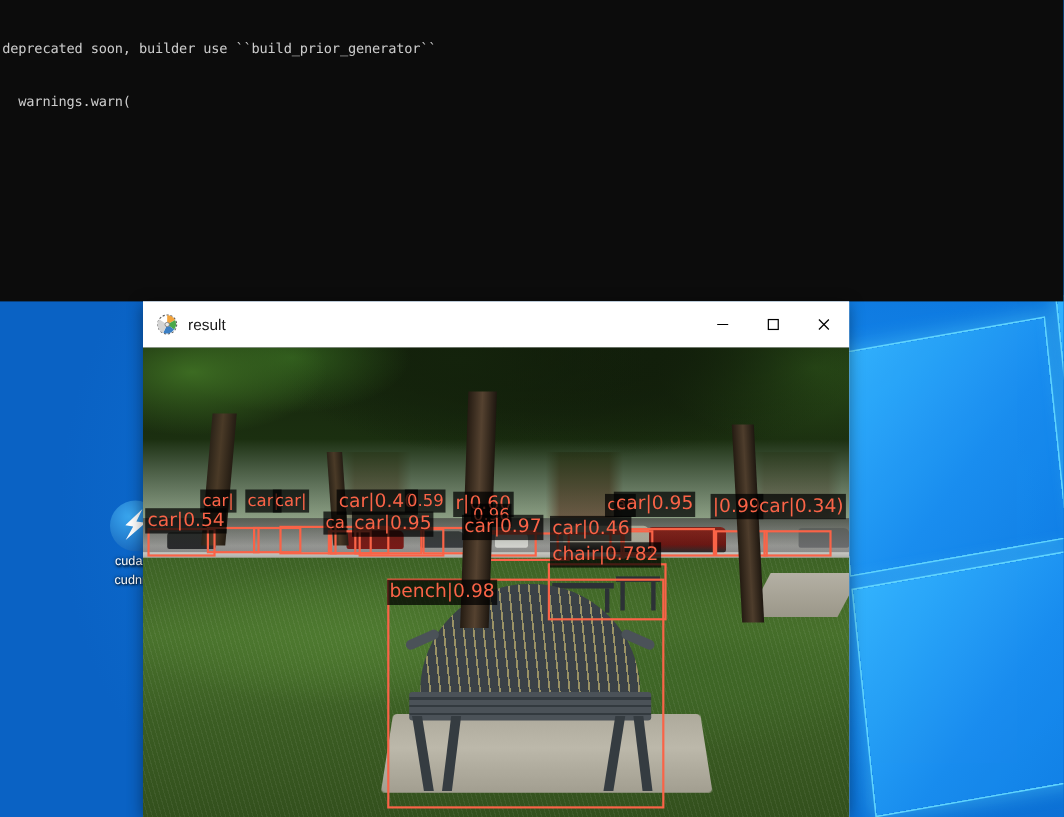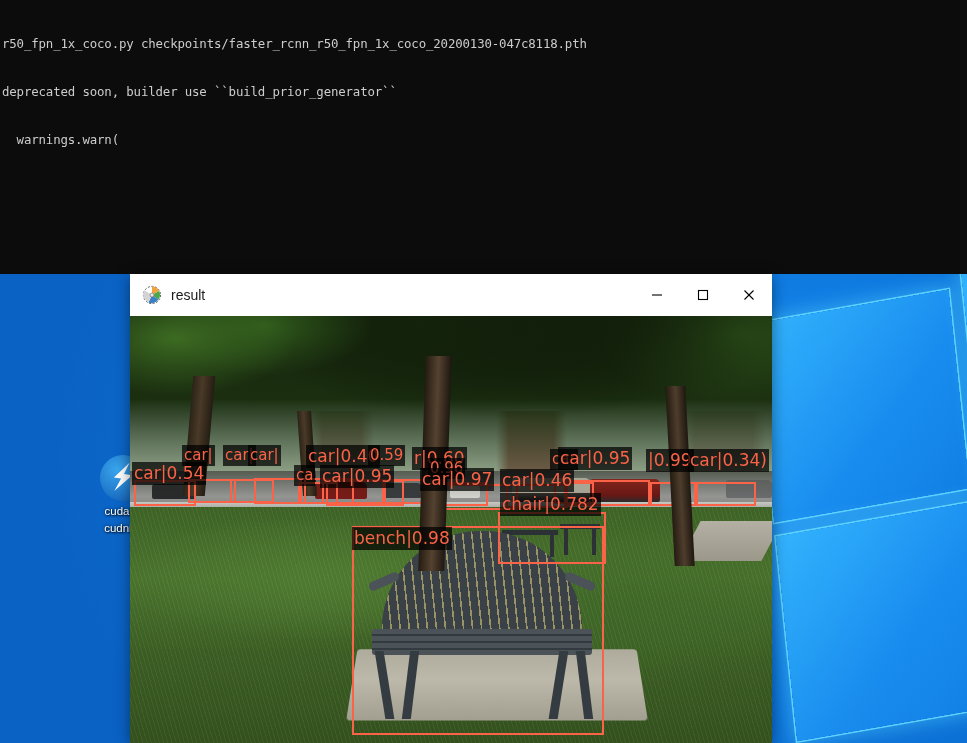--- a/index.html
+++ b/index.html
@@ -269,21 +269,20 @@
     <div class="glyph">
       <div class="bolt"></div>
       <div class="zipbadge">ZIP</div>
     </div>
     <div class="lbl">cuda11</div>
     <div class="lbl">cudnn8</div>
   </div>
 </div>
 
 <div id="terminal">
-  <span class="ln">r50_fpn_1x_coco.py checkpoints/faster_rcnn_r50_fpn_1x_coco_20200130-047c8118.pth</span>
   <span class="ln">deprecated soon, builder use ``build_prior_generator``</span>
   <span class="ln">  warnings.warn(</span>
   
   
   
   
   
   
   
   

